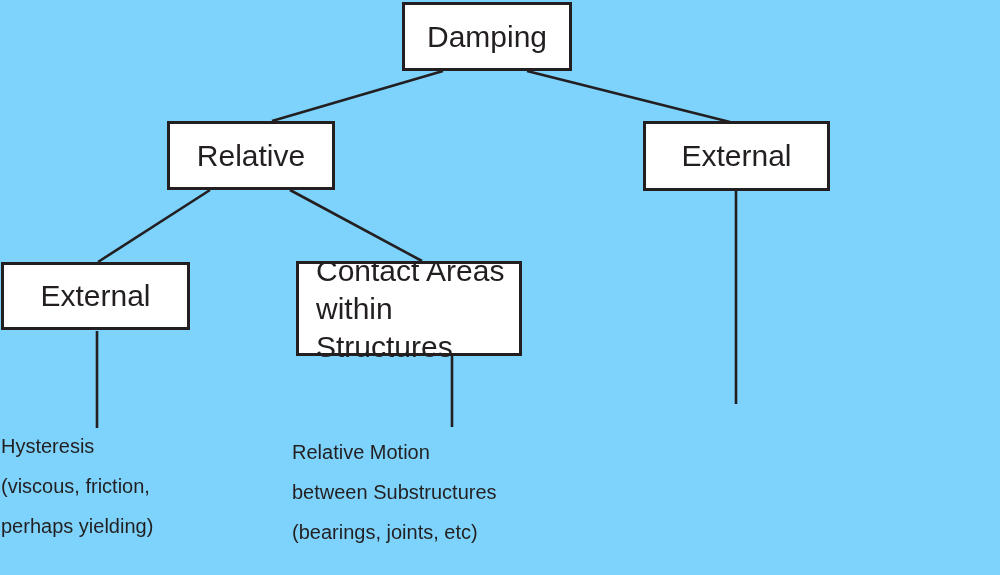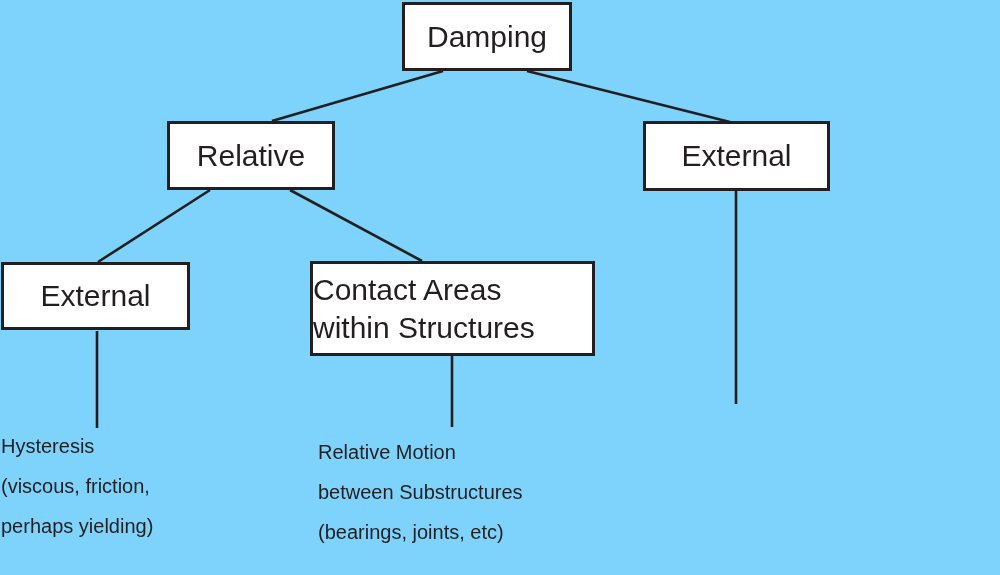--- a/index.html
+++ b/index.html
@@ -38,32 +38,32 @@
     justify-content: center;
     font-size: 30px;
     line-height: 38px;
     white-space: pre-line;
     text-align: center;
   }
   .node-damping   { left: 402px; top: 2px;   width: 170px; height: 69px; }
   .node-internal  { left: 167px; top: 121px; width: 168px; height: 69px; }
   .node-external  { left: 643px; top: 121px; width: 187px; height: 70px; }
   .node-material  { left: 1px;   top: 262px; width: 189px; height: 68px; }
-  .node-contact   { left: 310px; top: 261px; width: 285px; height: 95px;
+  .node-contact   { left: 296px; top: 261px; width: 226px; height: 95px;
                     justify-content: flex-start; text-align: left;
-                    }
+                    padding-left: 17px; }
   .leaf {
     position: absolute;
     font-size: 20px;
     line-height: 40px;
     white-space: pre-line;
     text-align: left;
   }
   .leaf-hysteresis       { left: 1px;   top: 426px; }
-  .leaf-relative-motion  { left: 318px; top: 432px; }
+  .leaf-relative-motion  { left: 292px; top: 432px; }
   .leaf-external-contact { left: 669px; top: 414px; }
 </style>
 </head>
 <body>
 
 <div class="canvas">
 
   <svg class="connectors" viewBox="0 0 1000 575" xmlns="http://www.w3.org/2000/svg">
     <line x1="443" y1="71" x2="272" y2="121"></line>
     <line x1="527" y1="71" x2="730" y2="122"></line>

